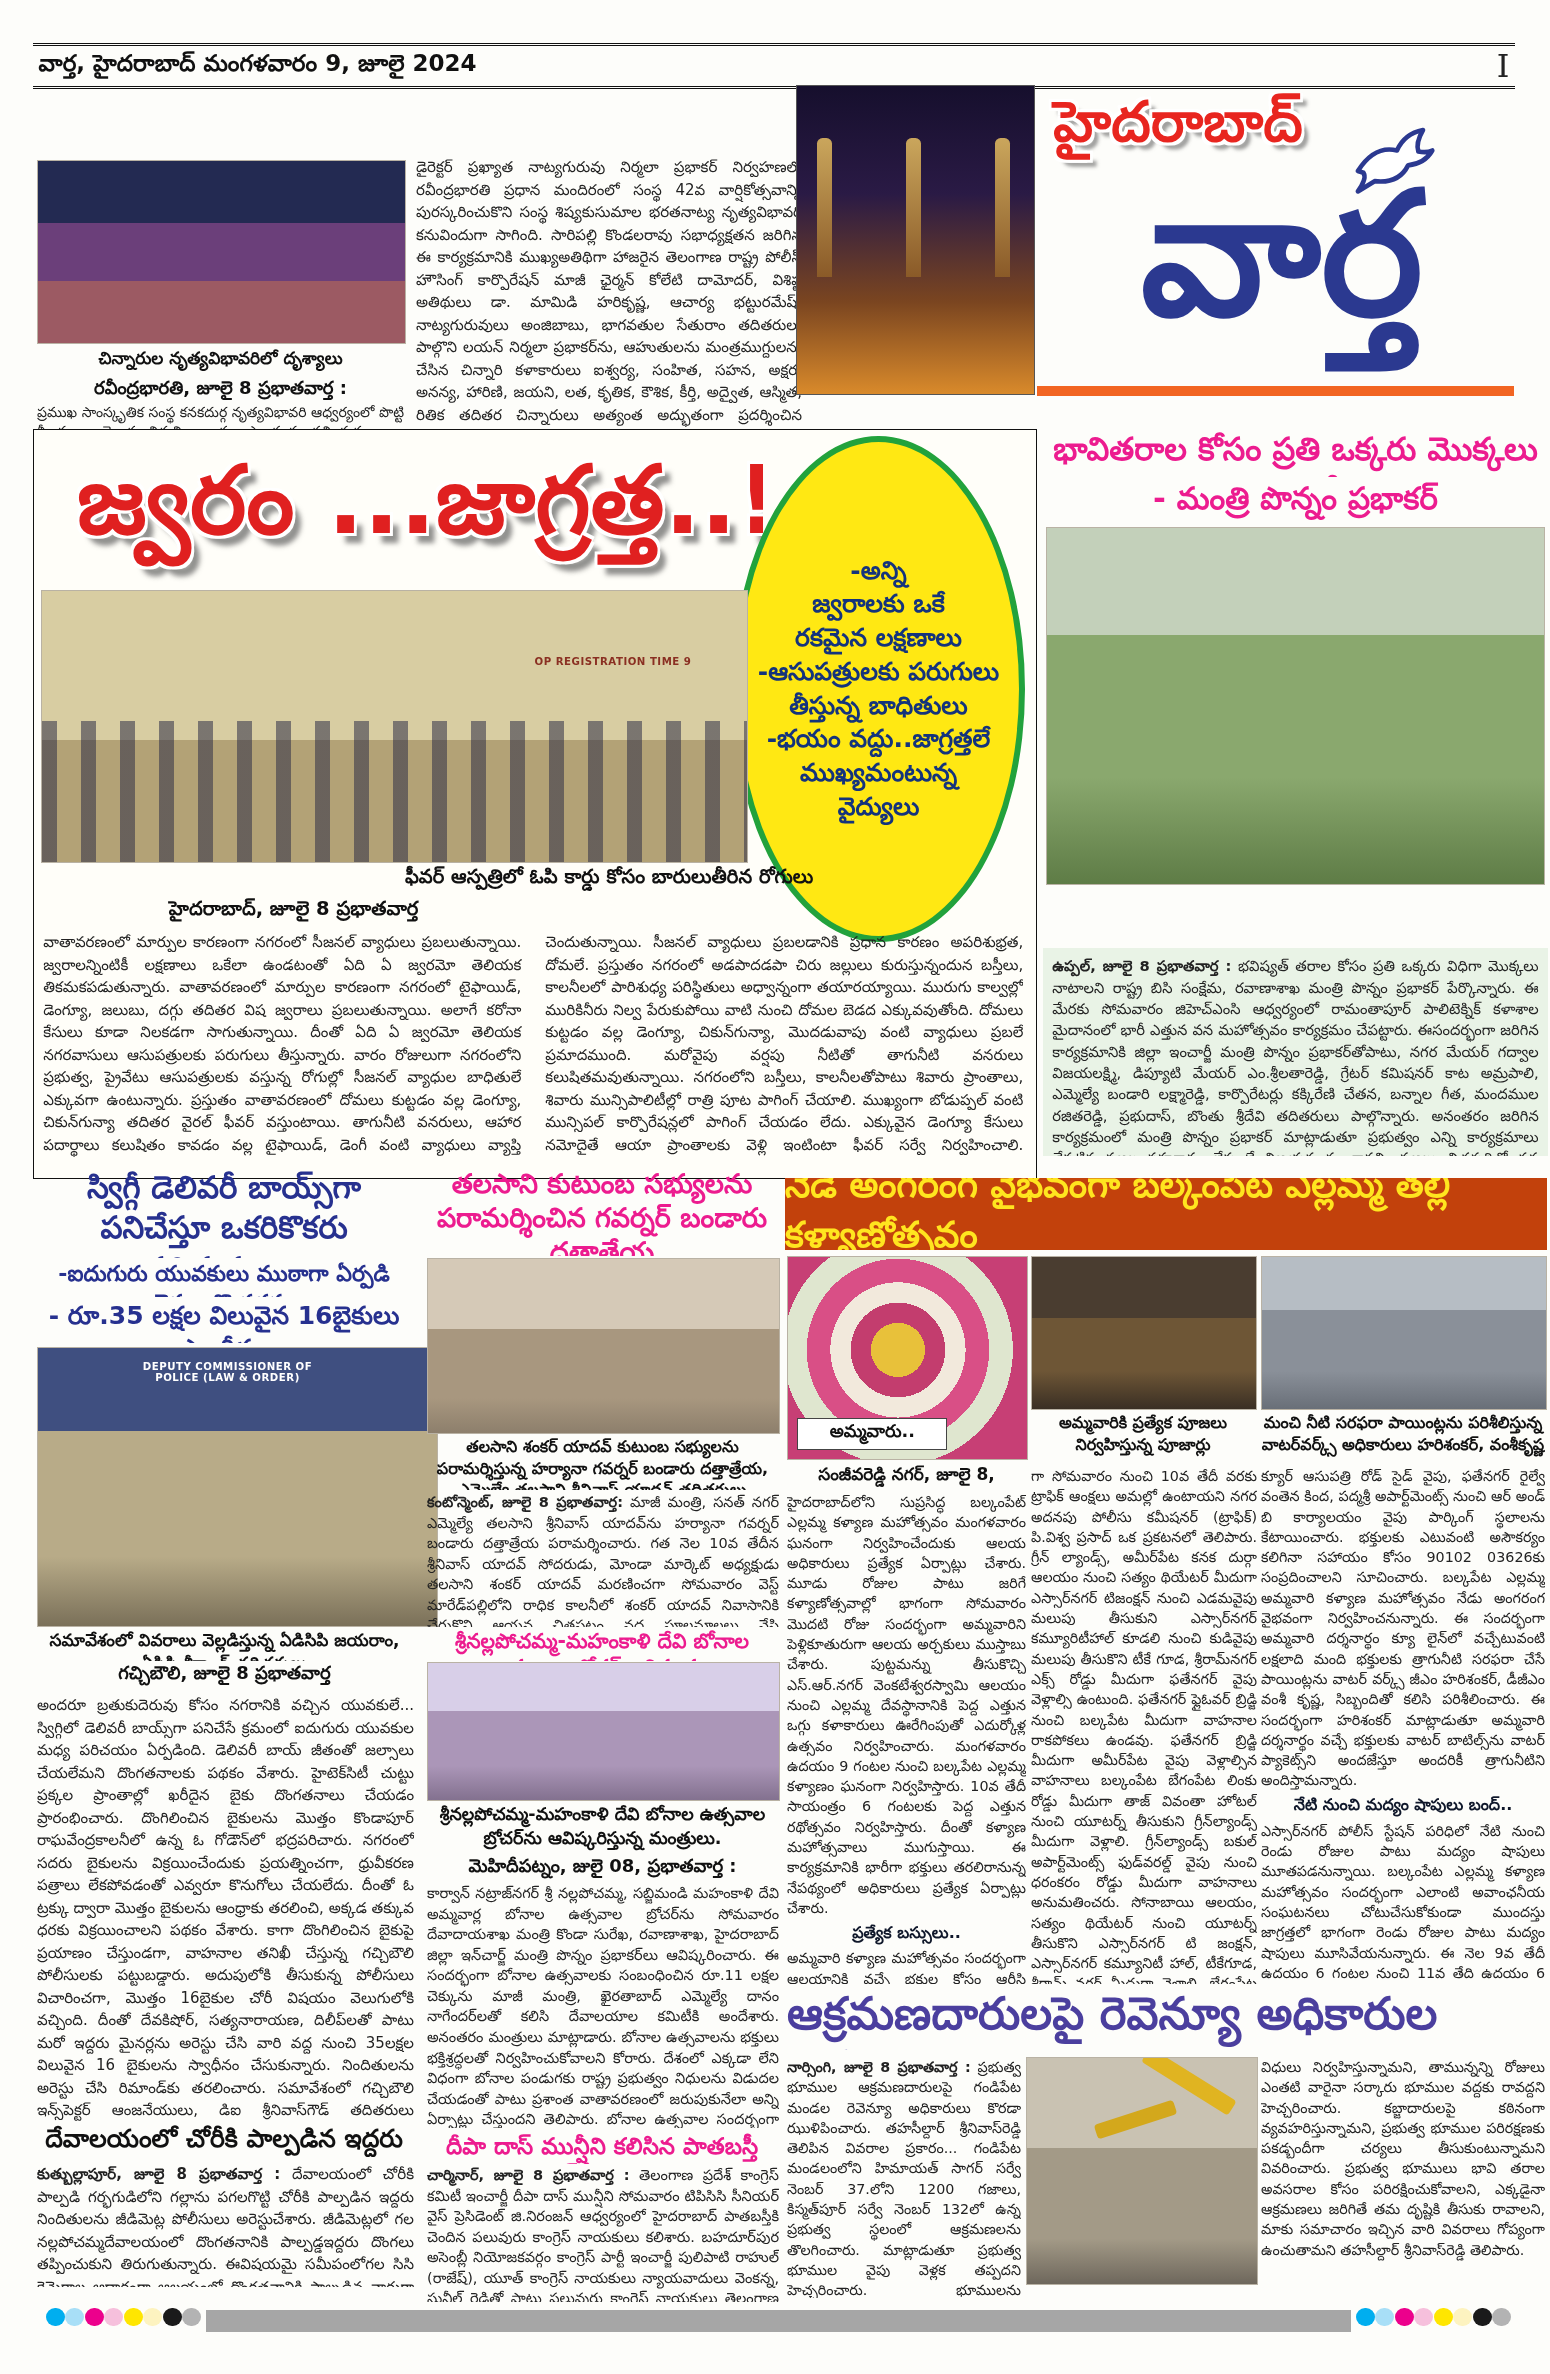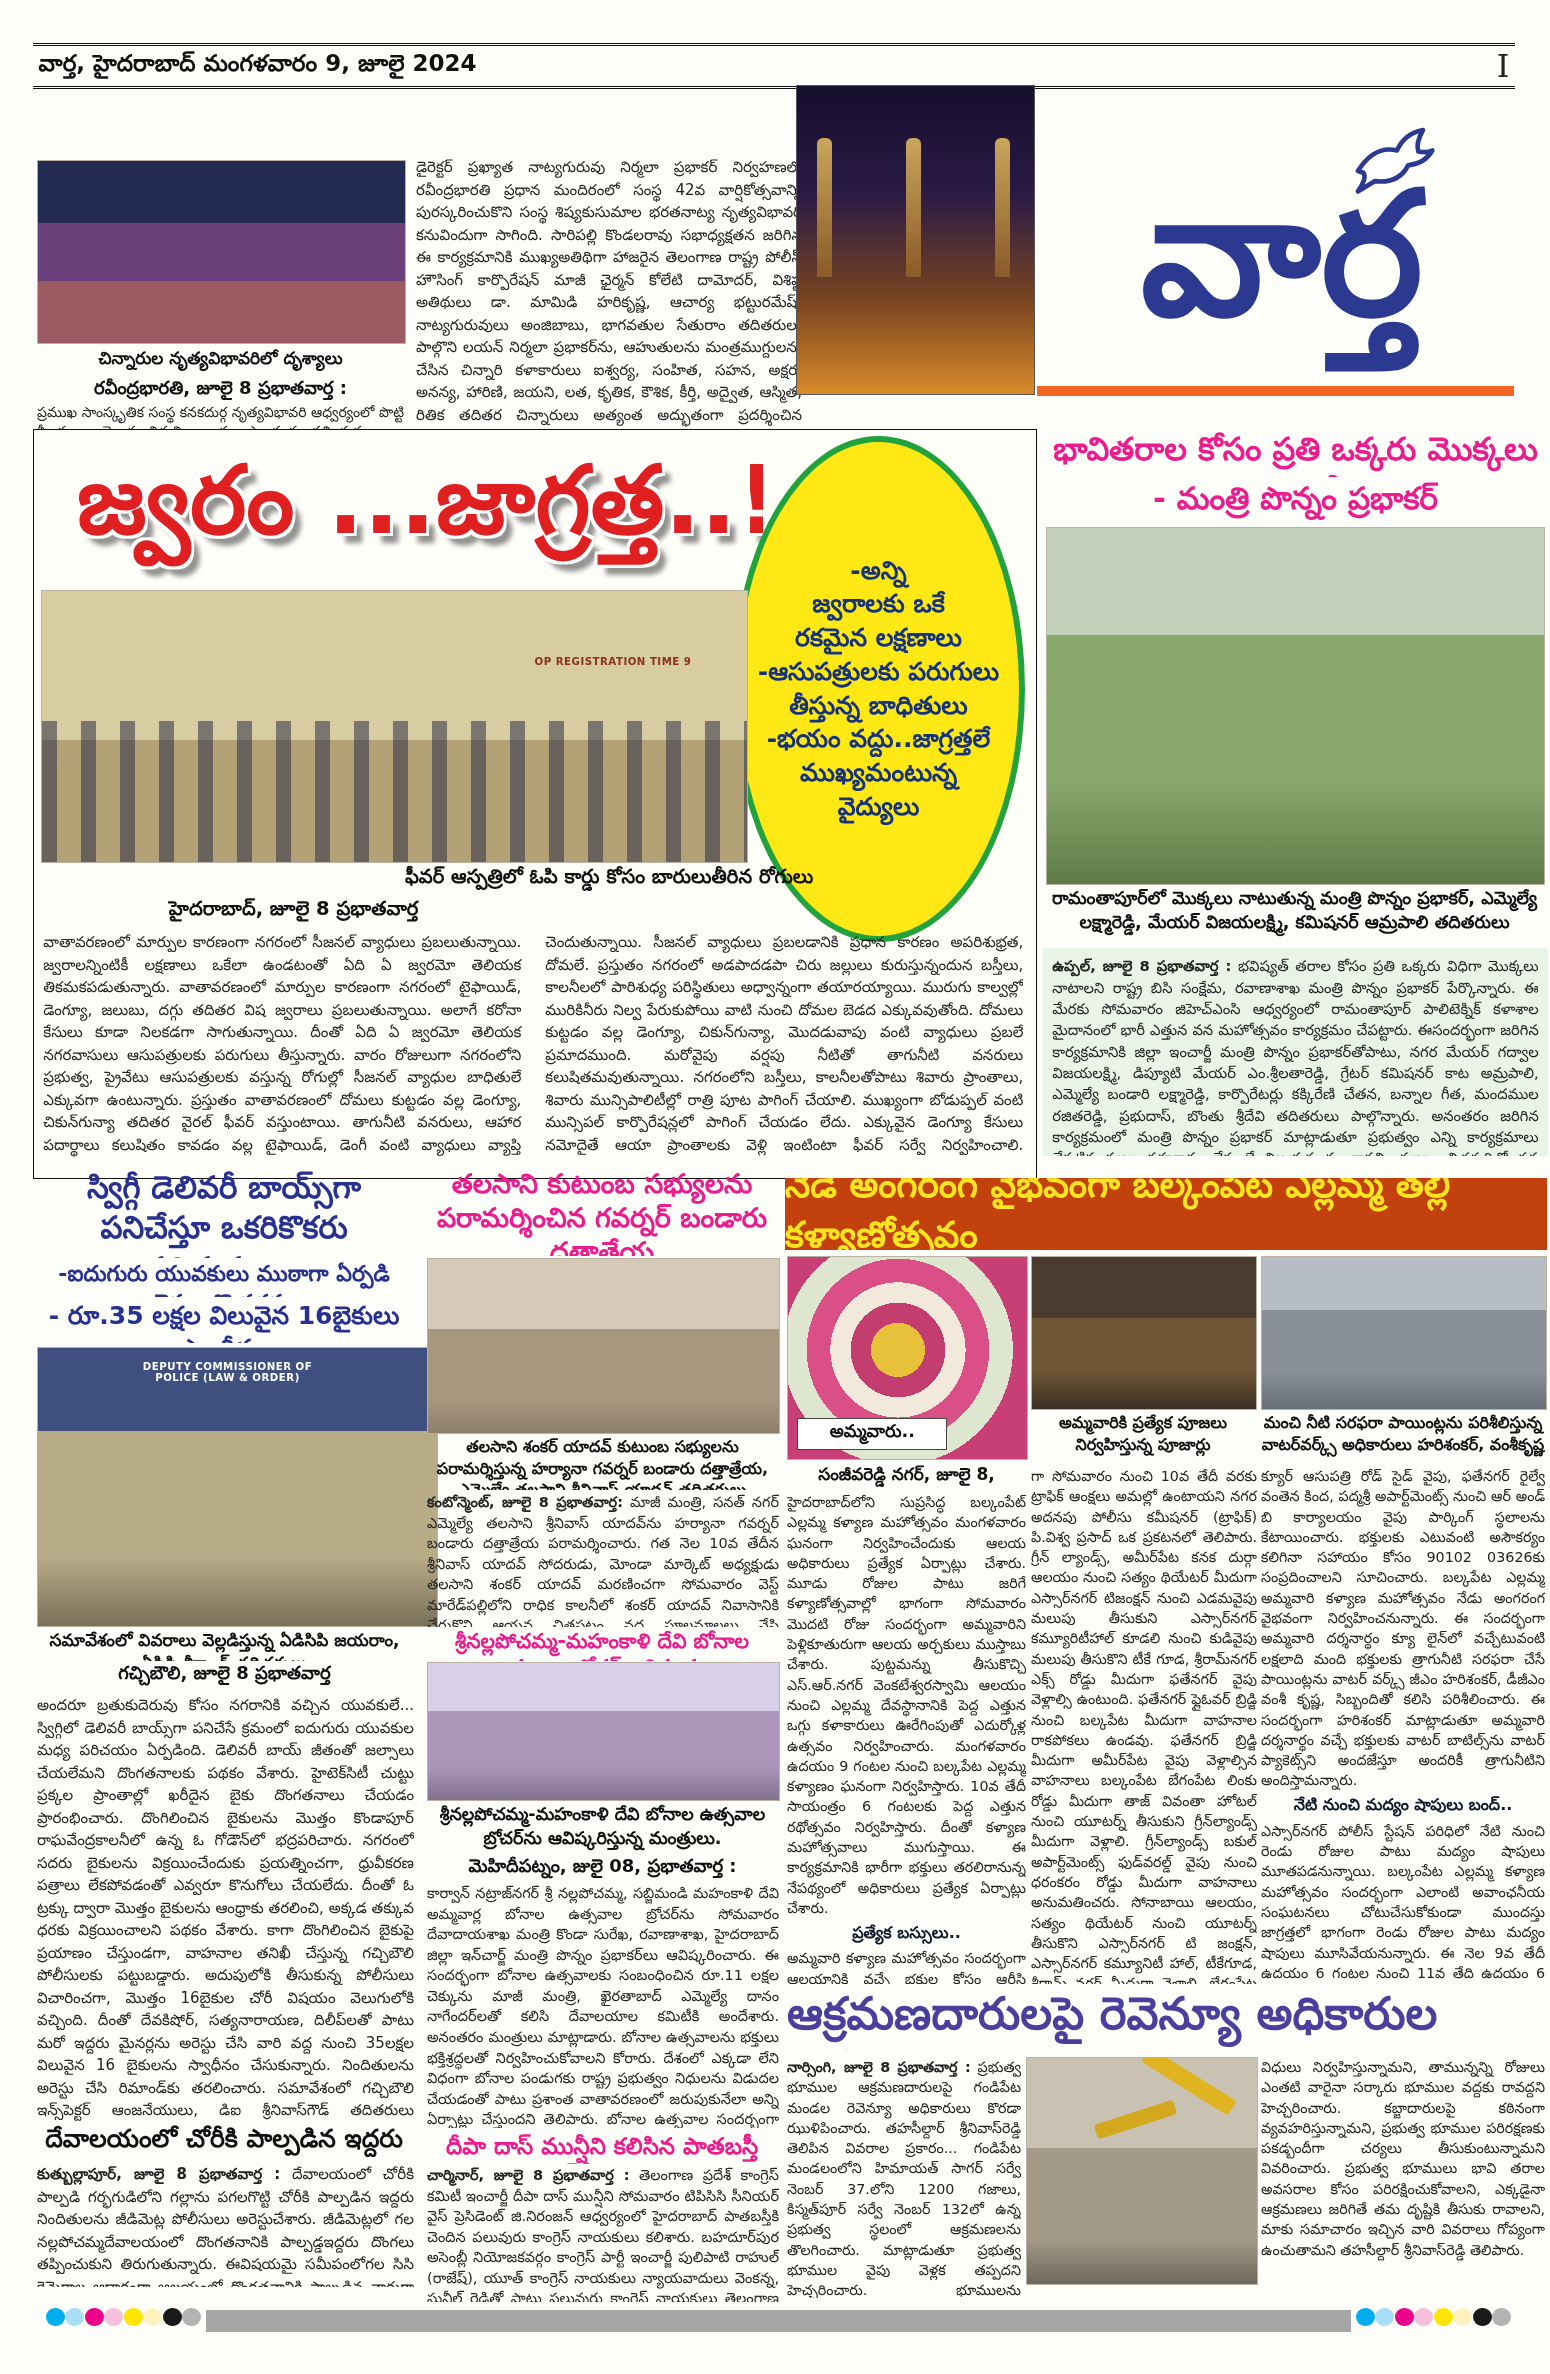--- a/index.html
+++ b/index.html
@@ -76,20 +76,21 @@
   <div class="abs c cap" style="left:37px;top:347px;width:367px;height:26px;">చిన్నారుల నృత్యవిభావరిలో దృశ్యాలు</div>
   <div class="abs c byl" style="left:37px;top:377px;width:367px;height:26px;">రవీంద్రభారతి, జూలై 8 ప్రభాతవార్త :</div>
   <div class="abs j body-txt" style="left:37px;top:403px;width:367px;height:26px;font-size:14px;line-height:1.35;">ప్రముఖ సాంస్కృతిక సంస్థ కనకదుర్గ నృత్యవిభావరి ఆధ్వర్యంలో పొట్టి శ్రీరాములు తెలుగు విశ్వవిద్యాలయం పాలక మండలి సభ్యురాలు, సంస్థ</div>
   <div class="abs j body-txt" style="left:416px;top:156px;width:386px;height:271px;">డైరెక్టర్ ప్రఖ్యాత నాట్యగురువు నిర్మలా ప్రభాకర్ నిర్వహణలో రవీంద్రభారతి ప్రధాన మందిరంలో సంస్థ 42వ వార్షికోత్సవాన్ని పురస్కరించుకొని సంస్థ శిష్యకుసుమాల భరతనాట్య నృత్యవిభావరి కనువిందుగా సాగింది. సారిపల్లి కొండలరావు సభాధ్యక్షతన జరిగిన ఈ కార్యక్రమానికి ముఖ్యఅతిథిగా హాజరైన తెలంగాణ రాష్ట్ర పోలీస్ హౌసింగ్ కార్పొరేషన్ మాజీ ఛైర్మన్ కోలేటి దామోదర్, విశిష్ట అతిథులు డా. మామిడి హరికృష్ణ, ఆచార్య భట్టురమేష్, నాట్యగురువులు అంజిబాబు, భాగవతుల సేతురాం తదితరులు పాల్గొని లయన్ నిర్మలా ప్రభాకర్‌ను, ఆహుతులను మంత్రముగ్దులను చేసిన చిన్నారి కళాకారులు ఐశ్వర్య, సంహిత, సహన, అక్షర, అనన్య, హారిణి, జయని, లత, కృతిక, కౌశిక, కీర్తి, అద్వైత, ఆస్మిత, రితిక తదితర చిన్నారులు అత్యంత అద్భుతంగా ప్రదర్శించిన దశావతారం, అష్టపది, తిల్లాన, మహేశ్వరి అంశాలలో దుర్గాస్తుతి, భావములోన బాహ్యమునందున అంశాలపై చిన్నారుల అమోఘ ప్రదర్శనను శ్లాఘించి జ్ఞాపికలను అందజేసి శుభాకాంక్షలు తెలిపారు.</div>
 
   <div class="abs mast-photo">
     <i style="left:20.4px"></i>
     <i style="left:109px"></i>
     <i style="left:198px"></i>
   </div>
+  <div class="abs c mast-red">హైదరాబాద్</div>
   <div class="abs" style="left:1343px;top:117px;width:93px;height:93px;">
     <svg viewBox="0 0 100 100" width="93" height="93">
       <path d="M16 58 Q34 30 58 36 Q66 18 86 14 Q78 28 81 37 Q90 39 96 36 Q88 50 70 52 Q60 72 34 69 L16 80 Q26 66 22 60 Z" fill="#ffffff" stroke="#2b3990" stroke-width="5" stroke-linejoin="round"></path>
     </svg>
   </div>
   <div class="abs c mast-blue">వార్త</div>
   <div class="abs orange-bar"></div>
 
   <div class="abs fever-box">
     <div class="abs hl-red" style="left:27px;top:9.3px;width:686px;height:158px;margin-left:16px;">జ్వరం ...జాగ్రత్త..!</div>
@@ -105,21 +106,20 @@
       <span class="overlay-lbl" style="right:56px;top:65px;color:#8a2f22;">OP REGISTRATION TIME 9</span>
     </div>
     <div class="abs cap" style="left:371px;top:434px;width:620px;height:30px;font-size:19.5px;">ఫీవర్ ఆస్పత్రిలో ఓపి కార్డు కోసం బారులుతీరిన రోగులు</div>
     <div class="abs c byl" style="left:18.6px;top:467px;width:482px;height:28px;font-size:19.5px;">హైదరాబాద్, జూలై 8 ప్రభాతవార్త</div>
     <div class="abs j body-txt" style="left:9.3px;top:501px;width:980px;height:237px;column-count:2;column-gap:24px;">వాతావరణంలో మార్పుల కారణంగా నగరంలో సీజనల్ వ్యాధులు ప్రబలుతున్నాయి. జ్వరాలన్నింటికీ లక్షణాలు ఒకేలా ఉండటంతో ఏది ఏ జ్వరమో తెలియక తికమకపడుతున్నారు. వాతావరణంలో మార్పుల కారణంగా నగరంలో టైఫాయిడ్, డెంగ్యూ, జలుబు, దగ్గు తదితర విష జ్వరాలు ప్రబలుతున్నాయి. అలాగే కరోనా కేసులు కూడా నిలకడగా సాగుతున్నాయి. దీంతో ఏది ఏ జ్వరమో తెలియక నగరవాసులు ఆసుపత్రులకు పరుగులు తీస్తున్నారు. వారం రోజులుగా నగరంలోని ప్రభుత్వ, ప్రైవేటు ఆసుపత్రులకు వస్తున్న రోగుల్లో సీజనల్ వ్యాధుల బాధితులే ఎక్కువగా ఉంటున్నారు. ప్రస్తుతం వాతావరణంలో దోమలు కుట్టడం వల్ల డెంగ్యూ, చికున్‌గున్యా తదితర వైరల్ ఫీవర్ వస్తుంటాయి. తాగునీటి వనరులు, ఆహార పదార్థాలు కలుషితం కావడం వల్ల టైఫాయిడ్, డెంగీ వంటి వ్యాధులు వ్యాప్తి చెందుతున్నాయి. సీజనల్ వ్యాధులు ప్రబలడానికి ప్రధాన కారణం అపరిశుభ్రత, దోమలే. ప్రస్తుతం నగరంలో అడపాదడపా చిరు జల్లులు కురుస్తున్నందున బస్తీలు, కాలనీలలో పారిశుధ్య పరిస్థితులు అధ్వాన్నంగా తయారయ్యాయి. మురుగు కాల్వల్లో మురికినీరు నిల్వ పేరుకుపోయి వాటి నుంచి దోమల బెడద ఎక్కువవుతోంది. దోమలు కుట్టడం వల్ల డెంగ్యూ, చికున్‌గున్యా, మొదడువాపు వంటి వ్యాధులు ప్రబలే ప్రమాదముంది. మరోవైపు వర్షపు నీటితో తాగునీటి వనరులు కలుషితమవుతున్నాయి. నగరంలోని బస్తీలు, కాలనీలతోపాటు శివారు ప్రాంతాలు, శివారు మున్సిపాలిటీల్లో రాత్రి పూట పాగింగ్ చేయాలి. ముఖ్యంగా బోడుప్పల్ వంటి మున్సిపల్ కార్పొరేషన్లలో పాగింగ్ చేయడం లేదు. ఎక్కువైన డెంగ్యూ కేసులు నమోదైతే ఆయా ప్రాంతాలకు వెళ్లి ఇంటింటా ఫీవర్ సర్వే నిర్వహించాలి. చెత్తాచెదారాలు పేరుకుపోకుండా చూడాలి. దోమల లార్వాను తినే చేపలను (గుబూజియా చేపలు) నీరు నిల్వ ఉన్నచోట్ల వదలాలి. పాత టైర్లు, ఖాళీ కొబ్బరిబొండాల్లో వర్షపు నీరు నిల్వ ఉండకుండా చూసుకోవాలి. వంటింట్లో పాత్రలను ఎప్పుడూ పొడిగానే ఉంచాలి. వాటర్ కూలర్లలో నీటిని ఎప్పటికప్పుడు మారుస్తూ ఉండాలి. ఆలా మార్చడానికి వీలు కానప్పుడు కొన్ని చుక్కల కిరోసిన్ లేదా డీజిల్ గానీ ఆ నీటిలో కలపాలి. అనవసరమైన పాత్రలను పెరటి నుంచి ఆటకలపై నుంచి తీసివేయాలి. మురుగు కాల్వల్లో నీరు నిలిచిపోకుండా నిత్యం పారేలా చర్యలు చేపట్టాలి. నీరు నిల్వ ఉంటే ట్యాంకులపై మూతలు బిగుతుగా పెట్టాలి. సెప్టిక్ ట్యాంకులపై మూతవేసి ఉంచాలి. చెత్తాచెదారాలను ఎప్పటికప్పుడు పారవేయాలి. దోమల ఇంట్లోకి ప్రవేశించకుండా కిటికీలకు తలుపులకు దోమతెరలు ఏర్పాటు చేసుకోవాలి. మస్కిటో కాయిల్స్ లేదా బ్యాట్లను వాడవచ్చు. నిద్రించే చోట దోమతెరలు కుట్టుకోవాలి. శరీరాన్ని కప్పి ఉండేలా దుస్తులను ధరించాలి.</div>
   </div>
 
   <div class="abs c hl-pink" style="left:1043px;top:429px;width:505px;height:48px;font-size:32px;">భావితరాల కోసం ప్రతి ఒక్కరు మొక్కలు నాటండి</div>
   <div class="abs c hl-pink" style="left:1043px;top:479px;width:505px;height:45px;font-size:31px;">- మంత్రి పొన్నం ప్రభాకర్</div>
   <div class="abs photo ph-tree" style="left:1046px;top:527px;width:497px;height:356px;"></div>
-  <div class="abs c cap" style="left:1046px;top:887px;width:497px;height:58px;font-size:17.6px;">రామంతాపూర్‌లో మొక్కలు నాటుతున్న మంత్రి పొన్నం ప్రభాకర్, ఎమ్మెల్యే లక్ష్మారెడ్డి, మేయర్ విజయలక్ష్మి, కమిషనర్ ఆమ్రపాలి తదితరులు</div>
   <div class="abs j body-txt greenbg" style="left:1043px;top:948px;width:505px;height:208px;padding:7.4px 9.3px;box-sizing:border-box;font-size:14.7px;line-height:1.45;">
     <span class="b">ఉప్పల్, జూలై 8 ప్రభాతవార్త :</span>
     <span>భవిష్యత్ తరాల కోసం ప్రతి ఒక్కరు విధిగా మొక్కలు నాటాలని రాష్ట్ర బిసి సంక్షేమ, రవాణాశాఖ మంత్రి పొన్నం ప్రభాకర్ పేర్కొన్నారు. ఈ మేరకు సోమవారం జిహెచ్ఎంసి ఆధ్వర్యంలో రామంతాపూర్ పాలిటెక్నిక్ కళాశాల మైదానంలో భారీ ఎత్తున వన మహోత్సవం కార్యక్రమం చేపట్టారు. ఈసందర్భంగా జరిగిన కార్యక్రమానికి జిల్లా ఇంచార్జీ మంత్రి పొన్నం ప్రభాకర్‌తోపాటు, నగర మేయర్ గద్వాల విజయలక్ష్మి, డిప్యూటి మేయర్ ఎం.శ్రీలతారెడ్డి, గ్రేటర్ కమిషనర్ కాట అమ్రపాలి, ఎమ్మెల్యే బండారి లక్ష్మారెడ్డి, కార్పొరేటర్లు కక్కిరేణి చేతన, బన్నాల గీత, మందముల రజితరెడ్డి, ప్రభుదాస్, బొంతు శ్రీదేవి తదితరులు పాల్గొన్నారు. అనంతరం జరిగిన కార్యక్రమంలో మంత్రి పొన్నం ప్రభాకర్ మాట్లాడుతూ ప్రభుత్వం ఎన్ని కార్యక్రమాలు చేపట్టిన ప్రజల సహకారం లేకుంటే విజయవంతం కావని, ప్రజలు చిత్తశుద్ధితో వన మహోత్సవంలో పాల్గొనాలని సూచించారు. వచ్చే పదేళ్లలో భారీ ఎత్తున మొక్కలు నాటాలని లక్ష్యంగా నిర్ణయించినట్లు తెలిపారు. గతంలో నాటిన మొక్కలపై పిట్టలు గూళ్లు కూడా పెట్టలేదని, అటవీశాఖ ఆధ్వర్యంలో సమాజానికి మంచి చేసే మొక్కలు తీసుకుని వచ్చి పెంచుతామన్నారు. ప్రస్తుతం 60లక్షల మొక్కలు అందుబాటులో ఉన్నాయని, ప్రతి ఒక్కరు తమ కుటుంబ సభ్యుల పేరుతో మొక్కలు నాటాలని ఆయన సూచించారు. నగర మేయర్ గద్వాల విజయలక్ష్మి మాట్లాడుతూ గ్రేటర్ పరిధిలోని అన్ని సర్కిల్‌లలో నేటి నుంచి వన మహోత్సవం చేపడుతున్నామని, నిర్ణయించిన పాయింట్ల నుంచి మొక్కలు అందజేస్తామని తెలిపారు. విద్యుత్ స్థంభాల కింద ఉన్న చెట్లు కొట్టకుండా విద్యుత్ శాఖకు తగు ఆదేశాలు ఇచ్చినట్లు తెలిపారు. స్థంభాలు లేని ప్రాంతంలోనే మొక్కలు పెంచాలని సూచించారు. ఈసందర్భంగా నియోజకవర్గ సమస్యలపై ఎమ్మెల్యే లక్ష్మారెడ్డి వినతి పత్రం అందజేశారు. ఈ కార్యక్రమంలో అడిషనల్ కమిషనర్ యుబిడి డా.సునందరెడ్డి, జోనల్ కమిషనర్ హేమంత్ కేశవ్ పాటిల్, యుబిడి డైరెక్టర్ శ్రీనివాసారావు, డిప్యూటి డైరెక్టర్ చంద్రశేఖర్, వివిధ సర్కిల్ డిప్యూటి కమిషనర్లు, ప్రజాప్రతినిధులు, ఇతర అధికారులు పాల్గొన్నారు.</span>
   </div>
 
   <div class="abs c hl-navy" style="left:33px;top:1167px;width:382px;height:91px;font-size:31px;">స్విగ్గీ డెలివరీ బాయ్స్‌గా పనిచేస్తూ ఒకరికొకరు పరిచయం...</div>
   <div class="abs c hl-navy" style="left:33px;top:1260px;width:382px;height:37px;font-size:22px;">-ఐదుగురు యువకులు ముఠాగా ఏర్పడి  బైకుల దొంగతనం</div>
   <div class="abs c hl-navy" style="left:33px;top:1300px;width:382px;height:43px;font-size:25px;">- రూ.35 లక్షల విలువైన 16బైకులు స్వాధీనం</div>
   <div class="abs photo ph-police" style="left:37px;top:1347px;width:375px;height:278px;">
     <span class="overlay-lbl c" style="left:83px;top:13px;width:213px;color:#fff;">DEPUTY COMMISSIONER OF POLICE (LAW &amp; ORDER)</span>

